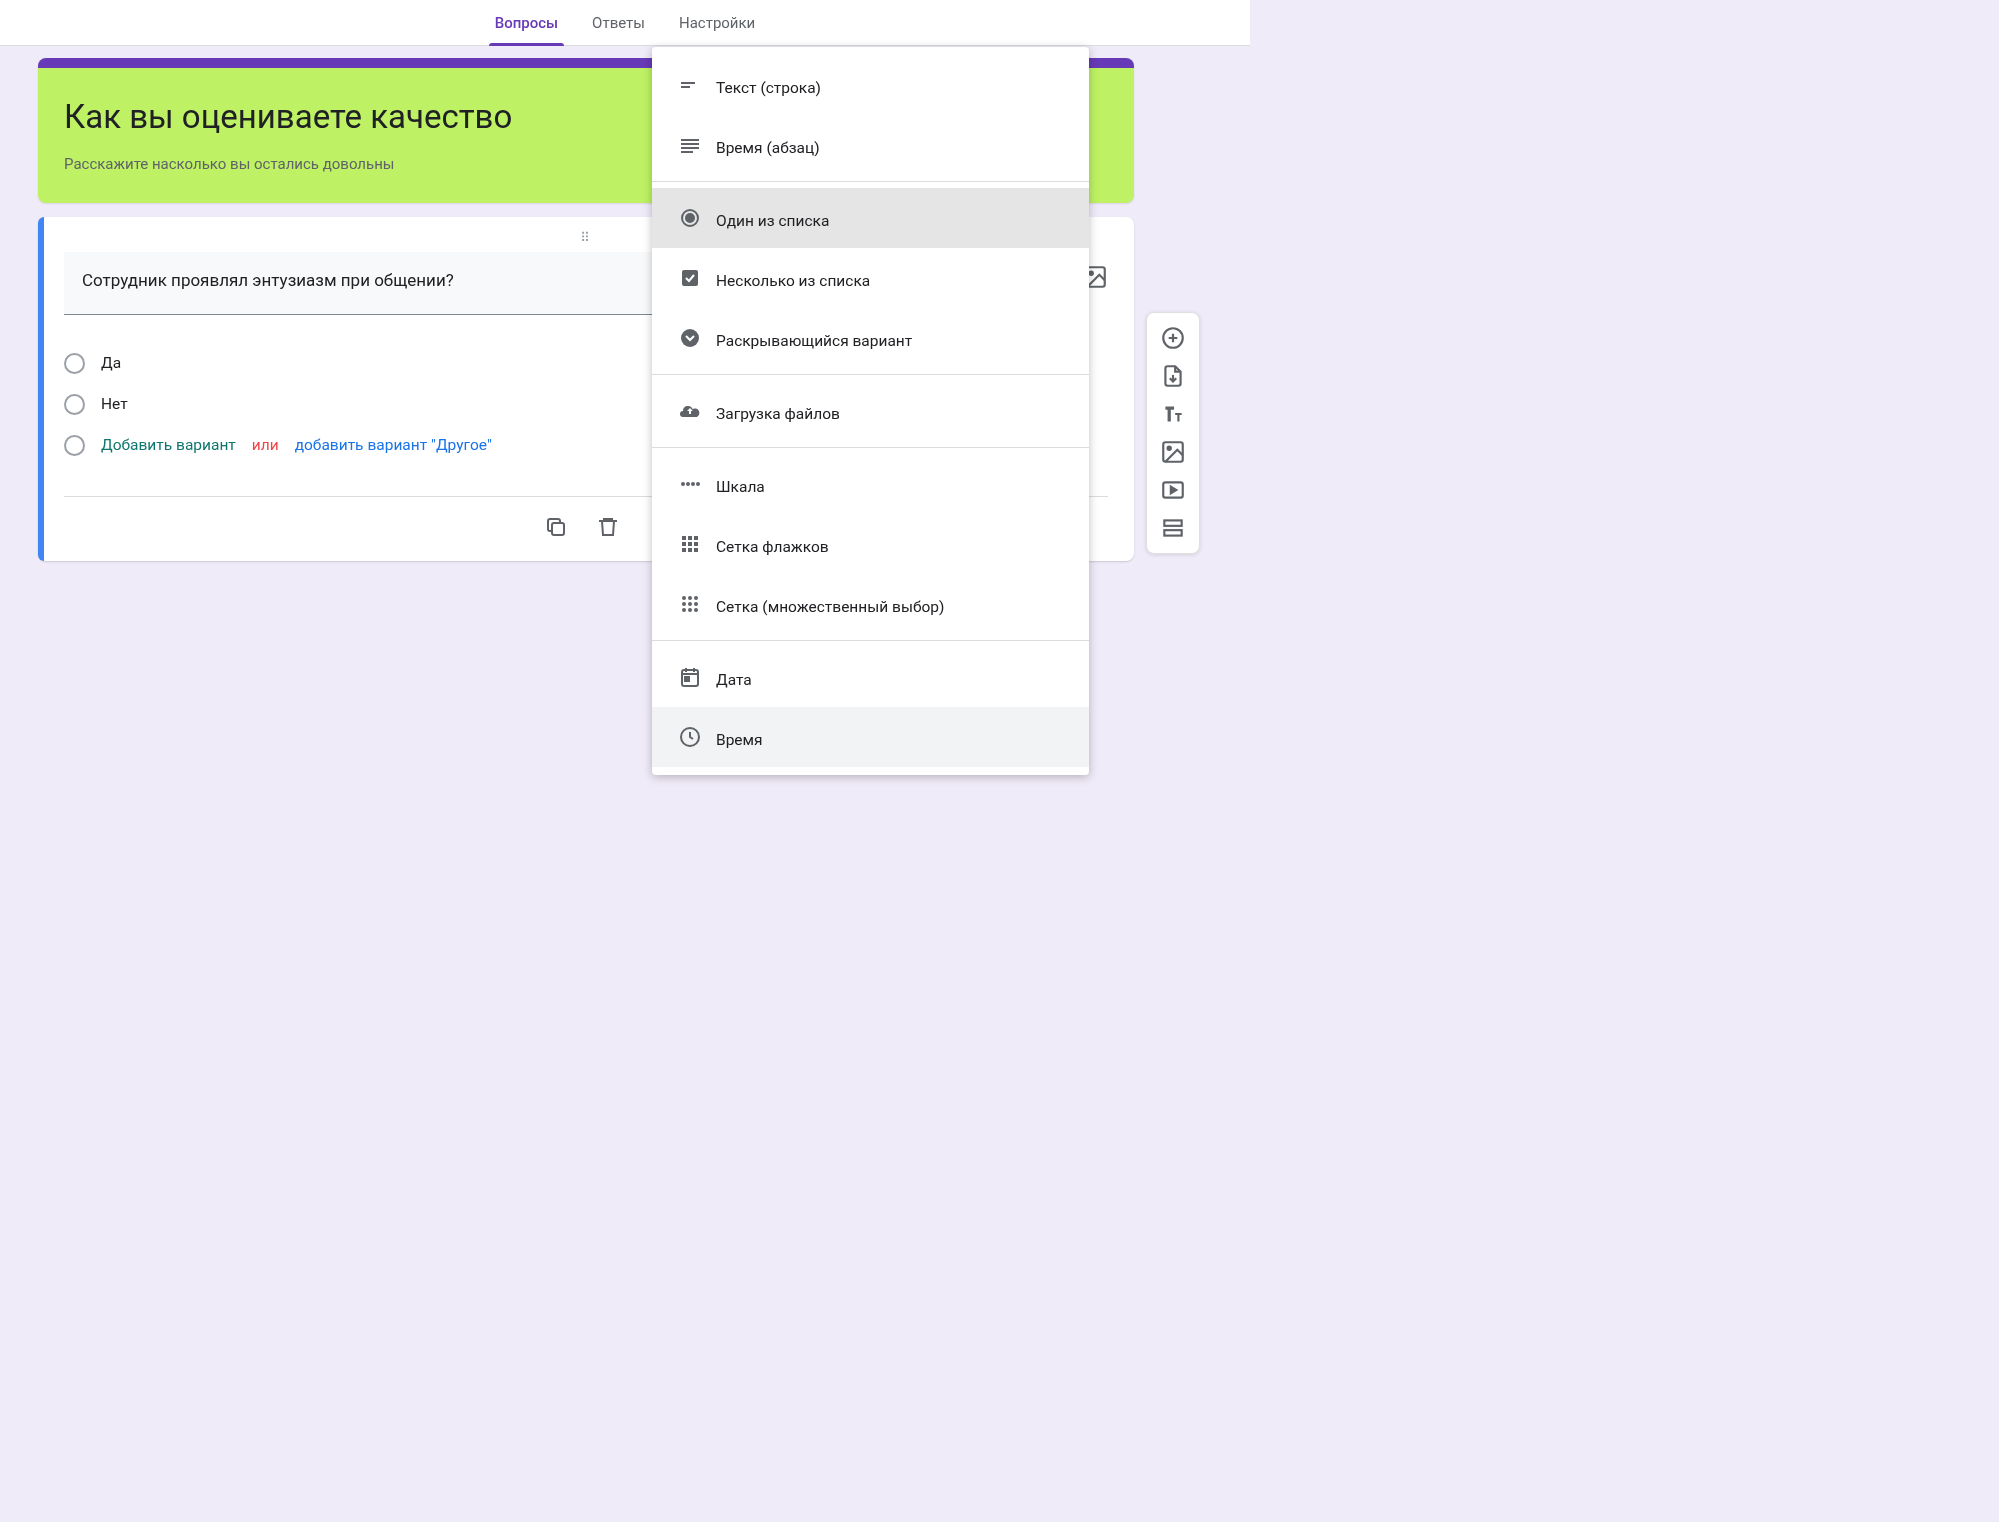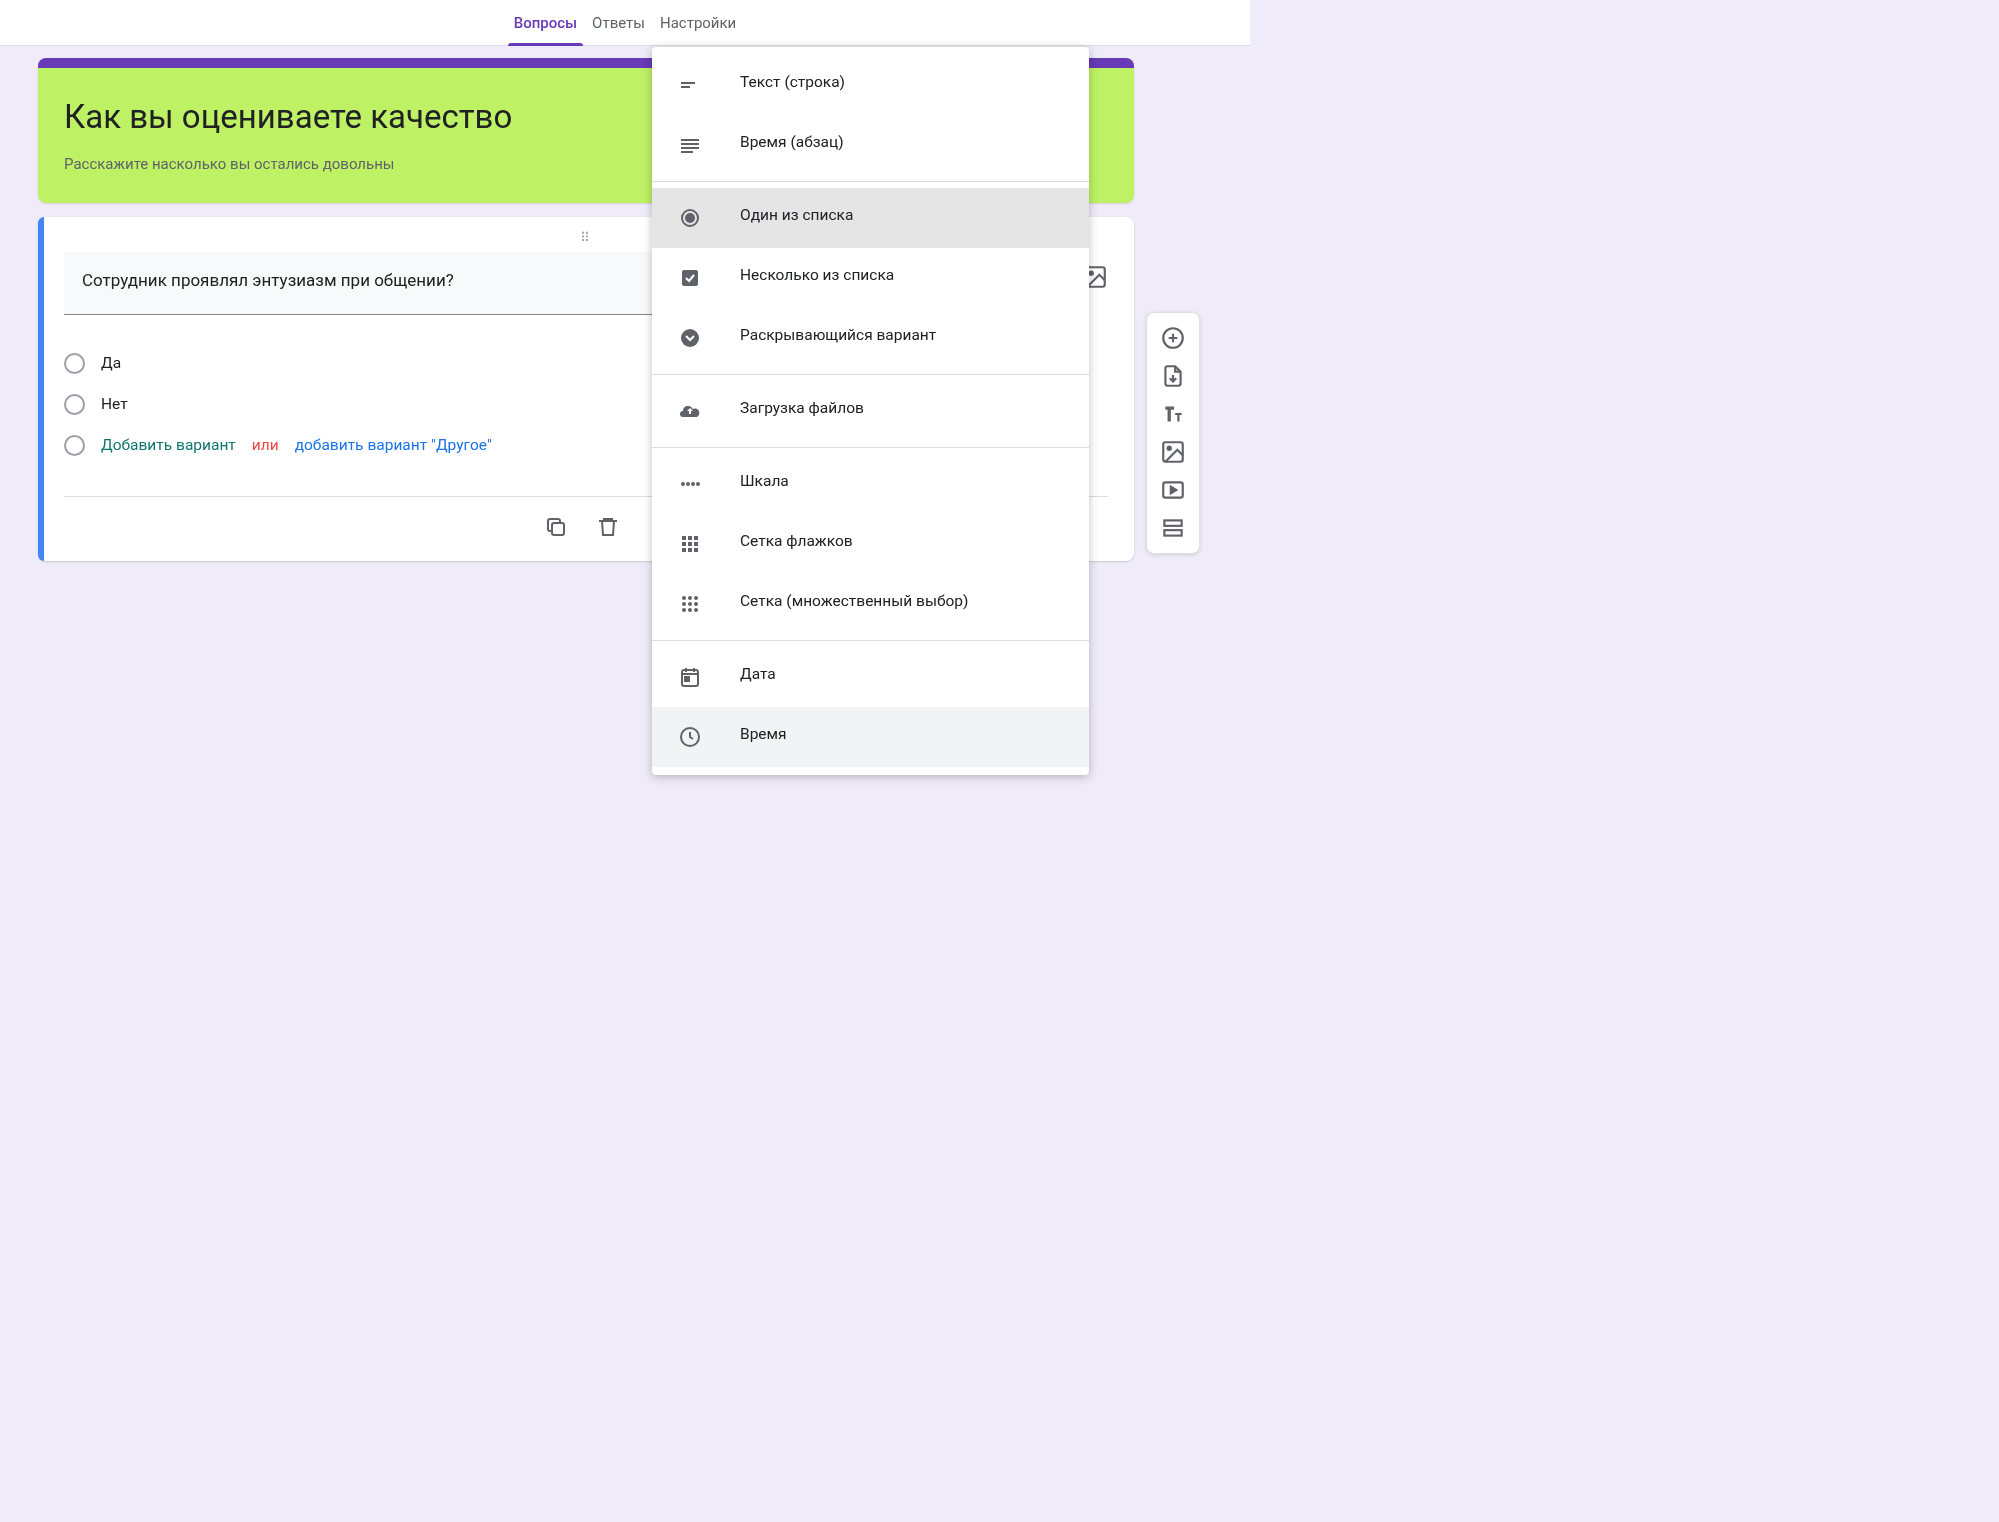--- a/index.html
+++ b/index.html
@@ -12,21 +12,21 @@
     position: relative;
     overflow: hidden;
   }
 
   
   .tabs {
     background: #fff;
     border-bottom: 1px solid #dadce0;
     display: flex;
     justify-content: center;
-    gap: 15px;
+    gap: 34px;
     height: 46px;
   }
   .tab {
     font-size: 15px;
     color: #5f6368;
     display: flex;
     align-items: center;
     position: relative;
     cursor: pointer;
   }
@@ -149,22 +149,22 @@
     top:47px;
     width:437px;
     background:#fff;
     border-radius:4px;
     box-shadow:0 2px 10px rgba(0,0,0,.25);
     padding:8px 0;
     z-index:50;
   }
   .menu-item {
     display:flex;
-    align-items:flex-start;
-    gap:38px;
+    align-items:flex-end;
+    gap:14px;
     padding:18px 26px;
     font-size:15.5px;
     color:#202124;
     cursor:pointer;
   }
   .menu-item.selected { background:#e5e5e5; }
   .menu-item.hovered { background:#f1f3f4; }
   .mi-icon { width:24px;height:24px;color:#5f6368;flex-shrink:0; }
   .mi-icon svg{width:100%;height:100%;}
   .menu-sep { height:1px;background:#dadce0;margin:6px 0; }

